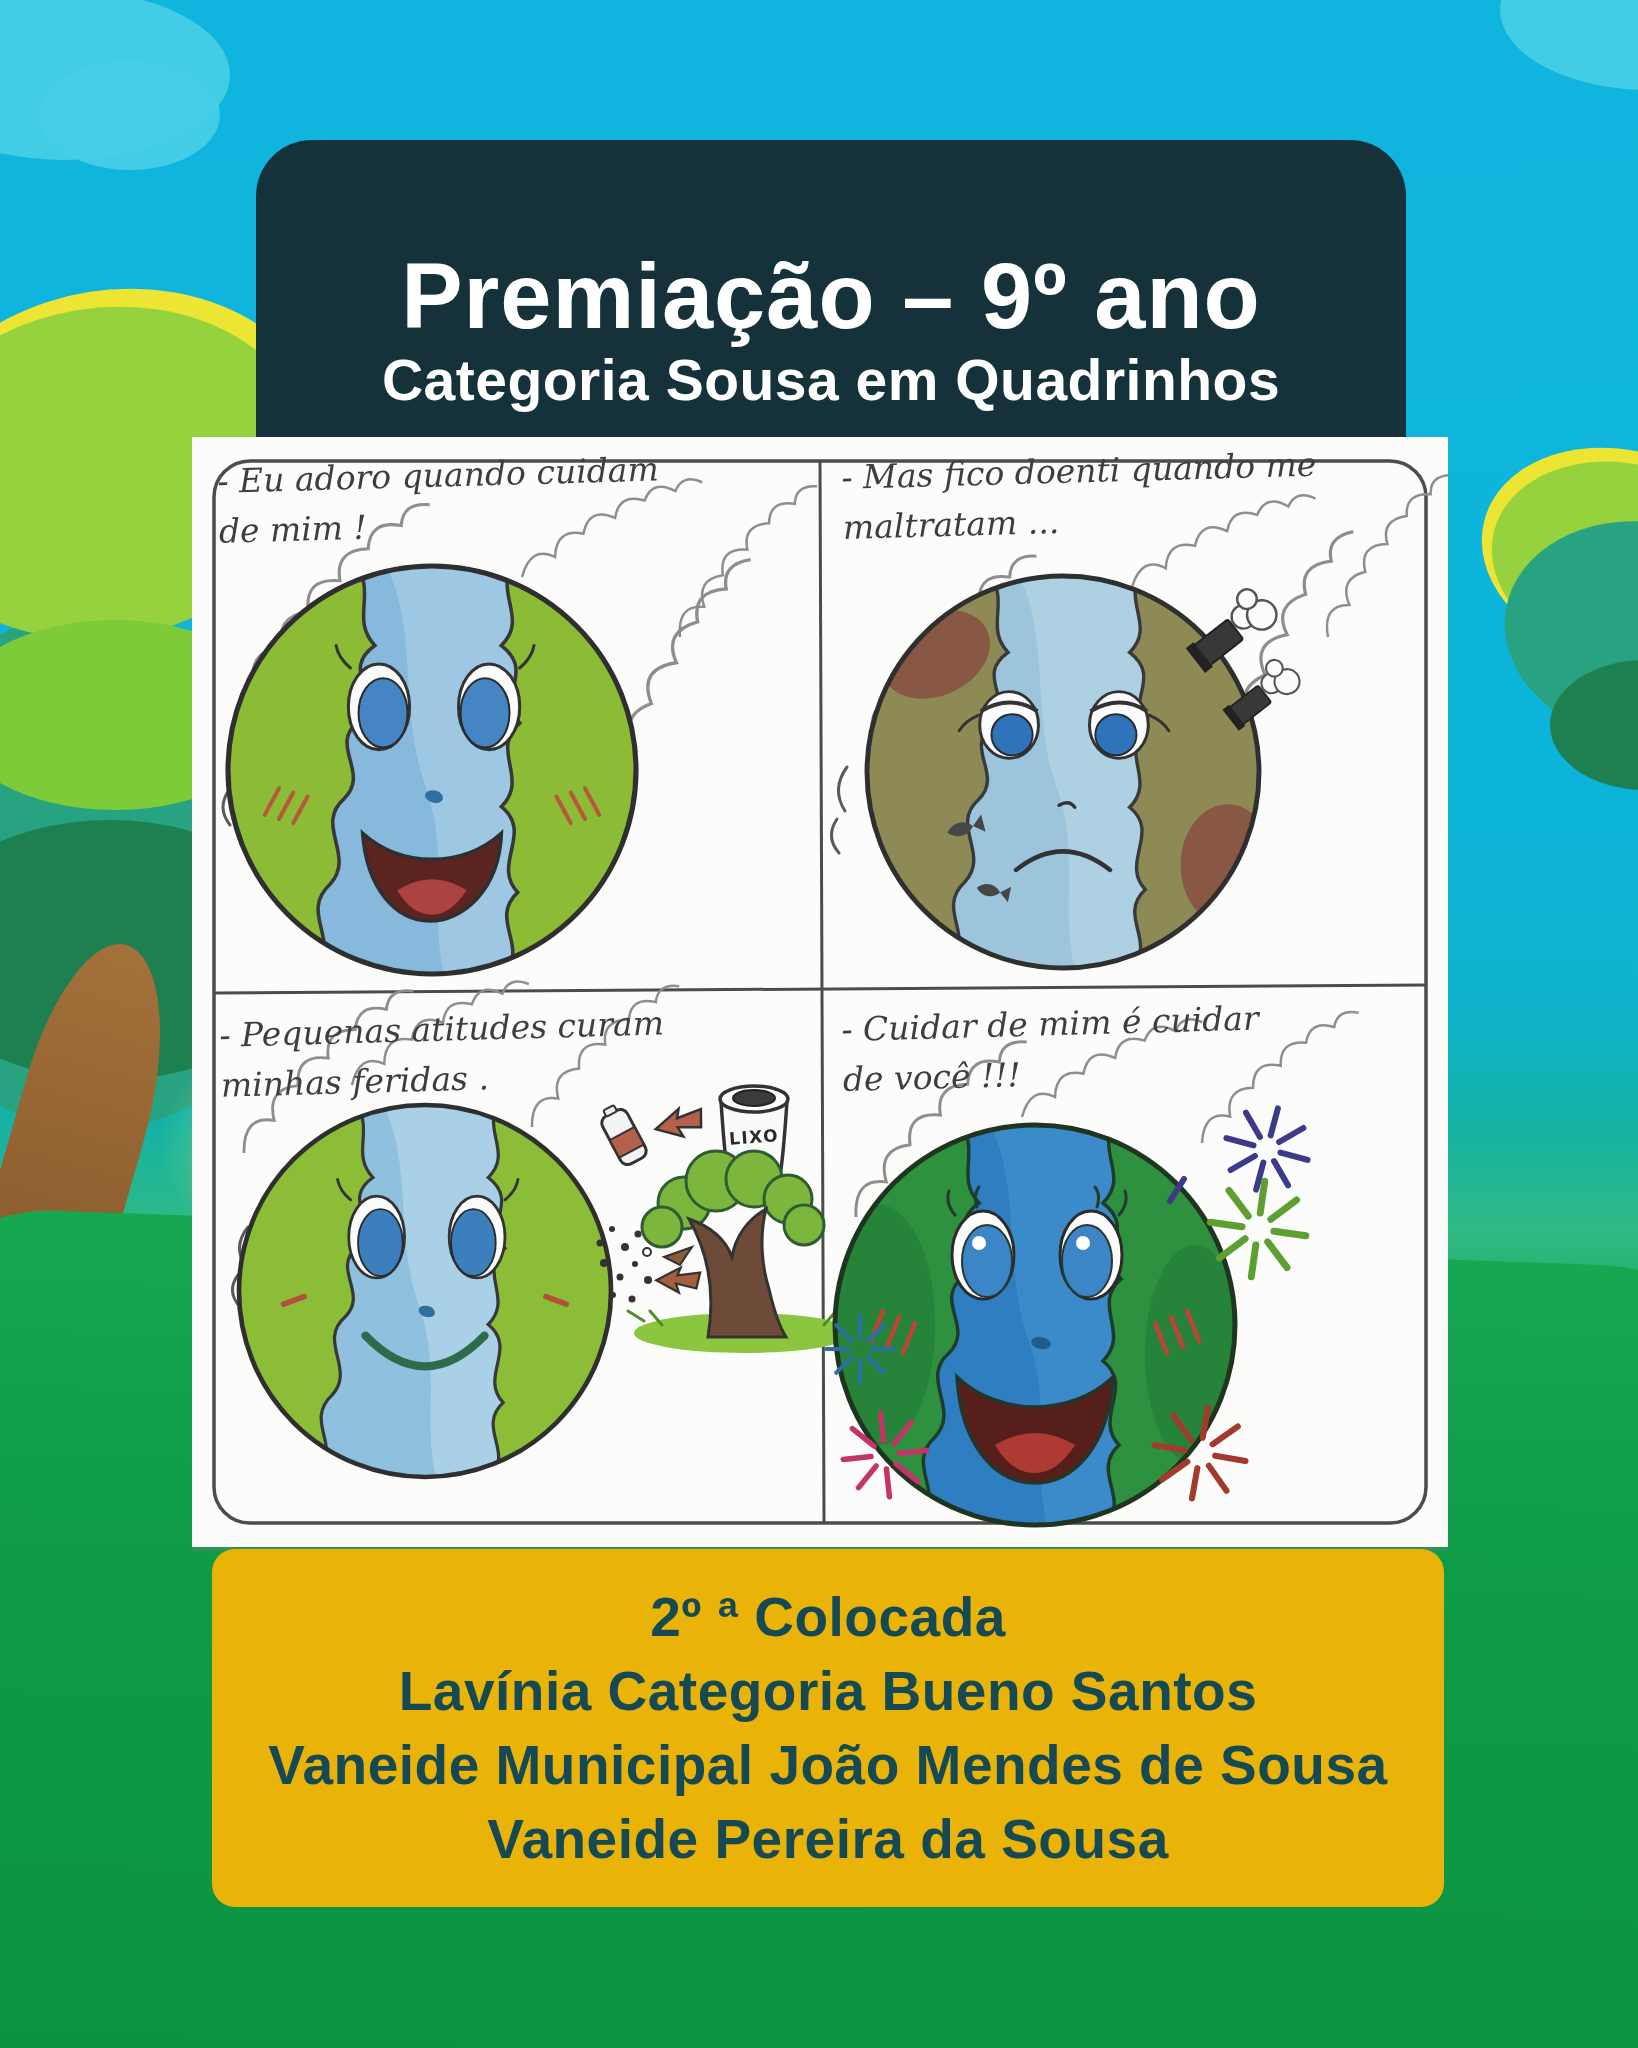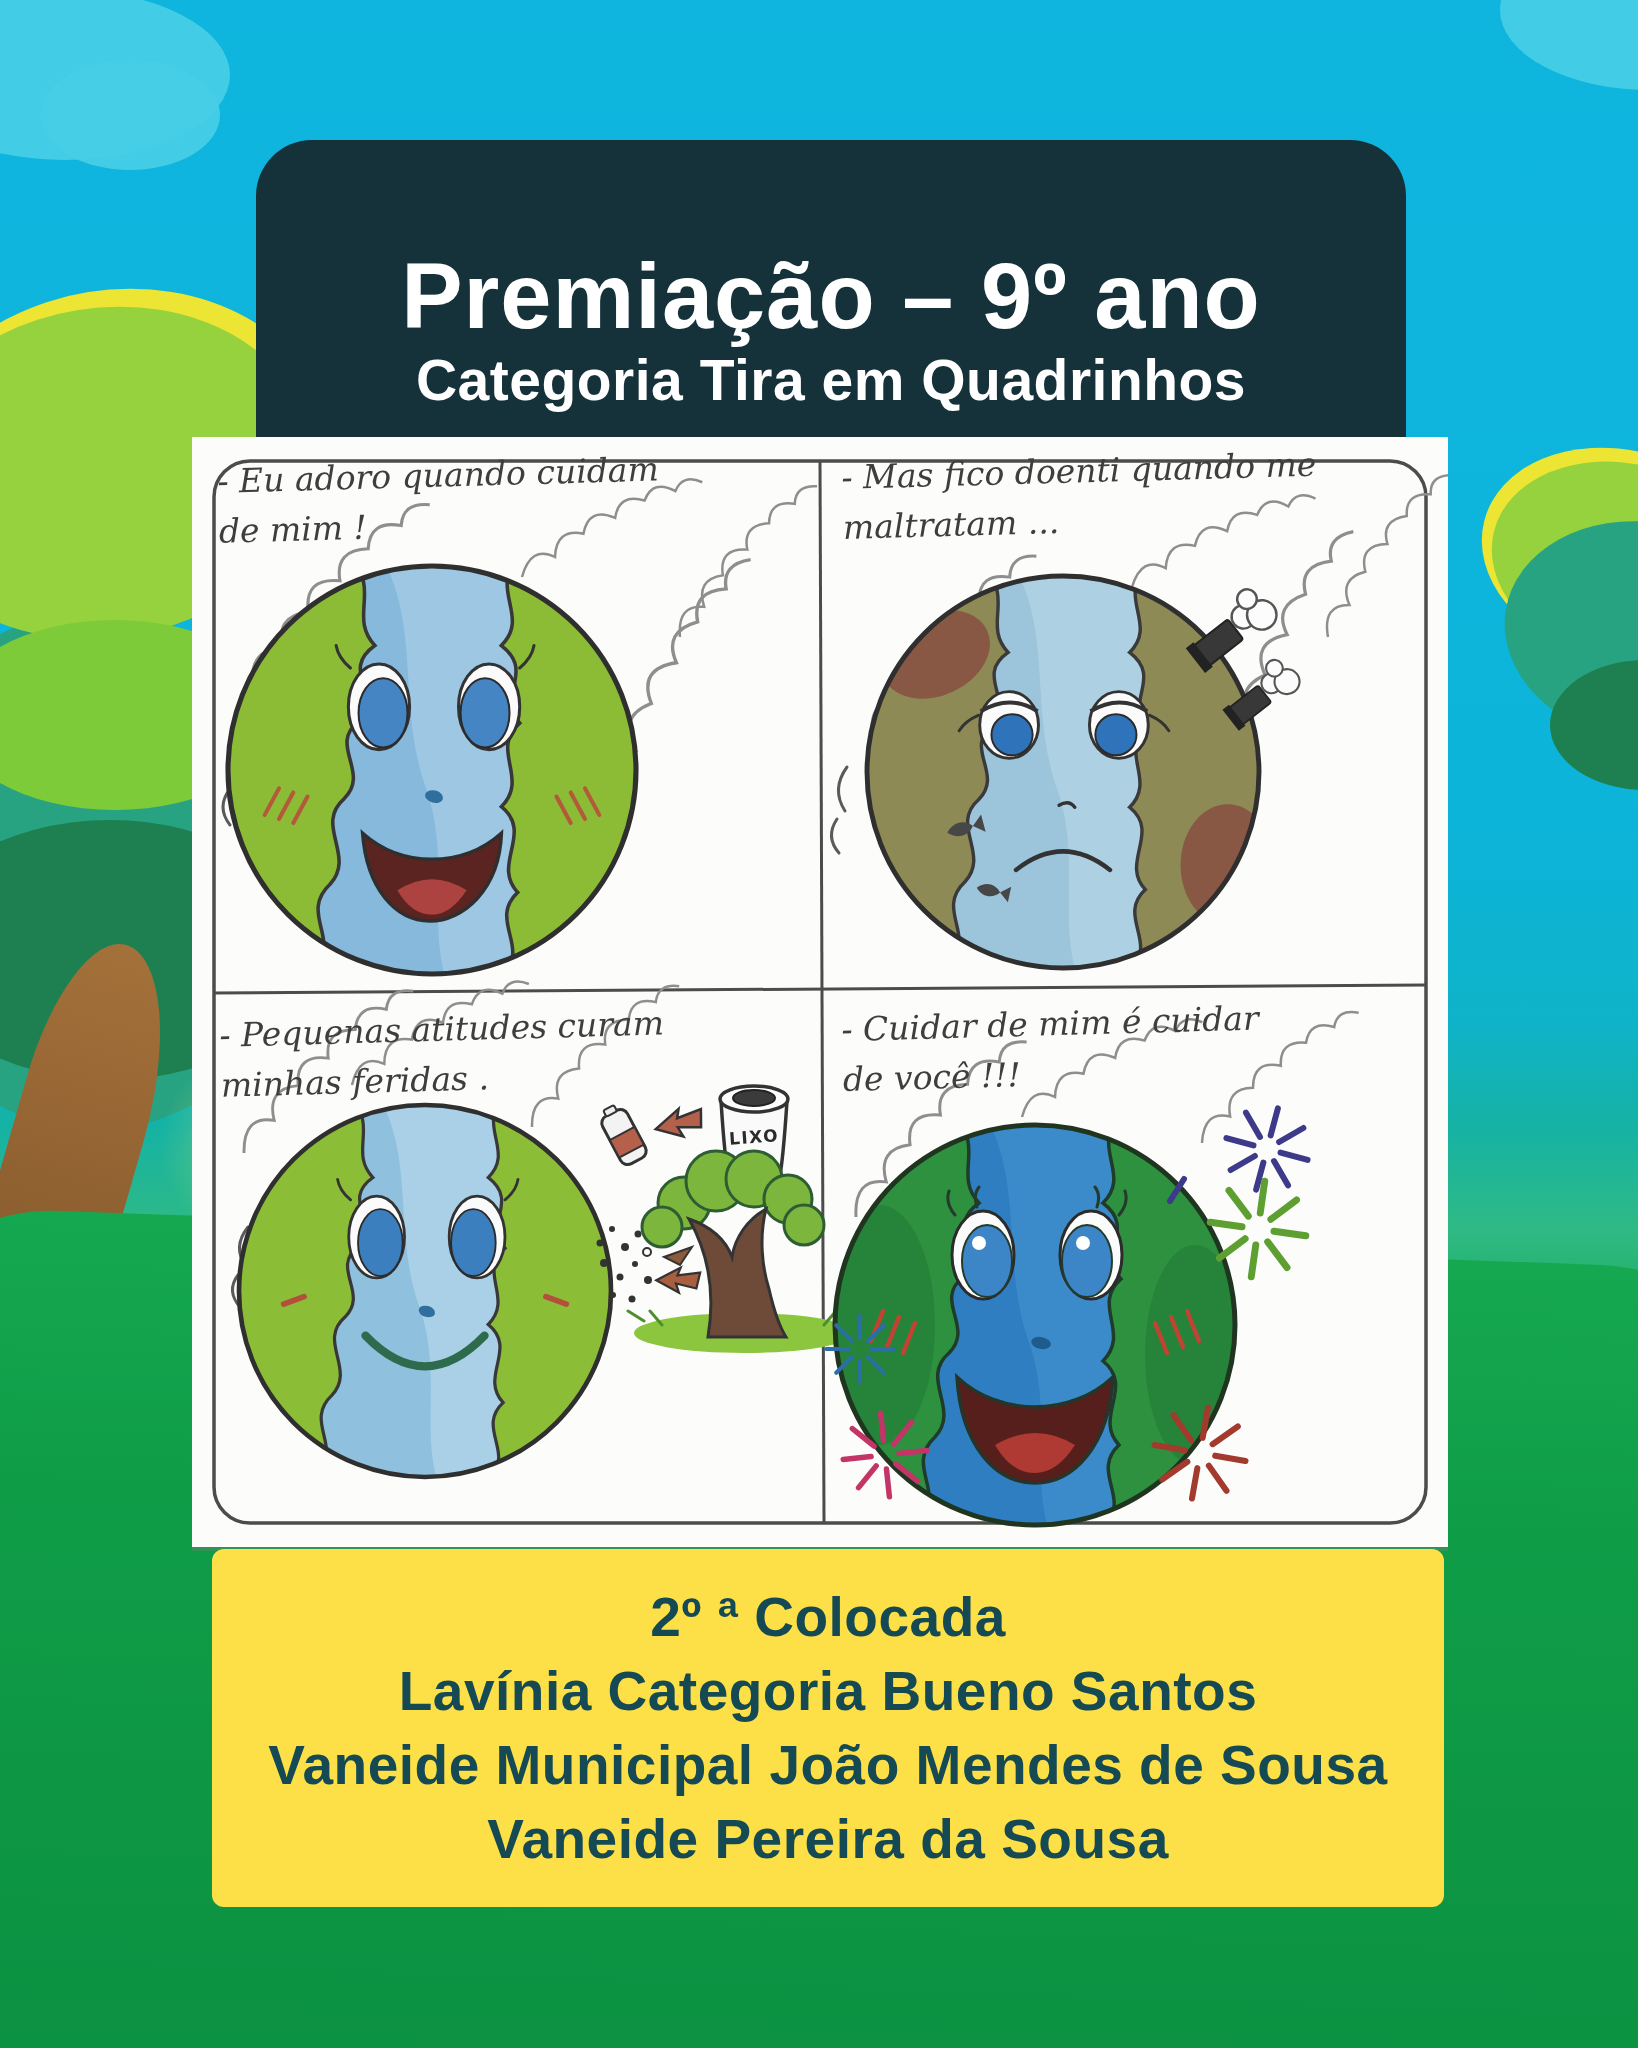--- a/index.html
+++ b/index.html
@@ -48,21 +48,21 @@
     color:#3e3e3e;font-size:33px;line-height:1.5;transform:rotate(-1.6deg);
   }
   .lixo{
     position:absolute;left:528px;top:690px;width:68px;text-align:center;
     font-family:"DejaVu Sans", sans-serif;font-weight:700;font-size:17px;
     letter-spacing:1.5px;color:#2b2b2b;transform:rotate(-4deg);
   }
   
   .award-box{
     left:212px;top:1549px;width:1232px;height:358px;
-    background:#fde047;border-radius:12px;
+    background:#eab308;border-radius:23px;
     display:flex;flex-direction:column;align-items:center;justify-content:center;
     box-sizing:border-box;padding-top:0;
   }
   .award-line{color:#154a54;font-weight:700;font-size:55px;line-height:74px;letter-spacing:.5px;}
 </style>
 </head>
 <body>
 
 <div class="abs cloud" style="left:-100px;top:-10px;width:330px;height:170px;"></div>
 <div class="abs cloud" style="left:40px;top:60px;width:180px;height:110px;"></div>
@@ -82,21 +82,21 @@
   <div class="abs blob" style="left:30px;top:34px;width:270px;height:200px;background:#96d23e;transform:rotate(14deg);"></div>
   <div class="abs blob" style="left:44px;top:92px;width:280px;height:220px;background:#27a382;transform:rotate(9deg);"></div>
   <div class="abs blob" style="left:90px;top:230px;width:190px;height:130px;background:#1e8050;"></div>
 </div>
 
 <div class="abs glow"></div>
 <div class="abs hill"></div>
 
 <div class="abs header-box">
   <div class="header-title">Premiação – 9º ano</div>
-  <div class="header-subtitle">Categoria Tira em Quadrinhos</div>
+  <div class="header-subtitle">Categoria Sousa em Quadrinhos</div>
 </div>
 
 <div class="abs comic">
   <svg width="1256" height="1110" viewBox="0 0 1256 1110">
     <defs>
       <clipPath id="cpE">
           <circle r="200"></circle>
         </clipPath>
       <path id="landL" d="M -215 -70 C -208 -142 -152 -192 -80 -208 C -50 -176 -82 -150 -56 -122 C -90 -98 -50 -76 -72 -48 C -102 -24 -60 2 -86 28 C -116 54 -74 84 -100 112 C -130 140 -90 166 -114 192 C -168 170 -206 116 -215 44 Z"></path>
       <path id="landR" d="M 215 -80 C 210 -150 152 -194 82 -208 C 58 -174 96 -150 68 -122 C 102 -96 62 -72 86 -46 C 56 -20 96 8 68 36 C 100 62 58 92 84 120 C 56 146 94 172 72 198 C 142 184 202 124 216 52 Z"></path>

